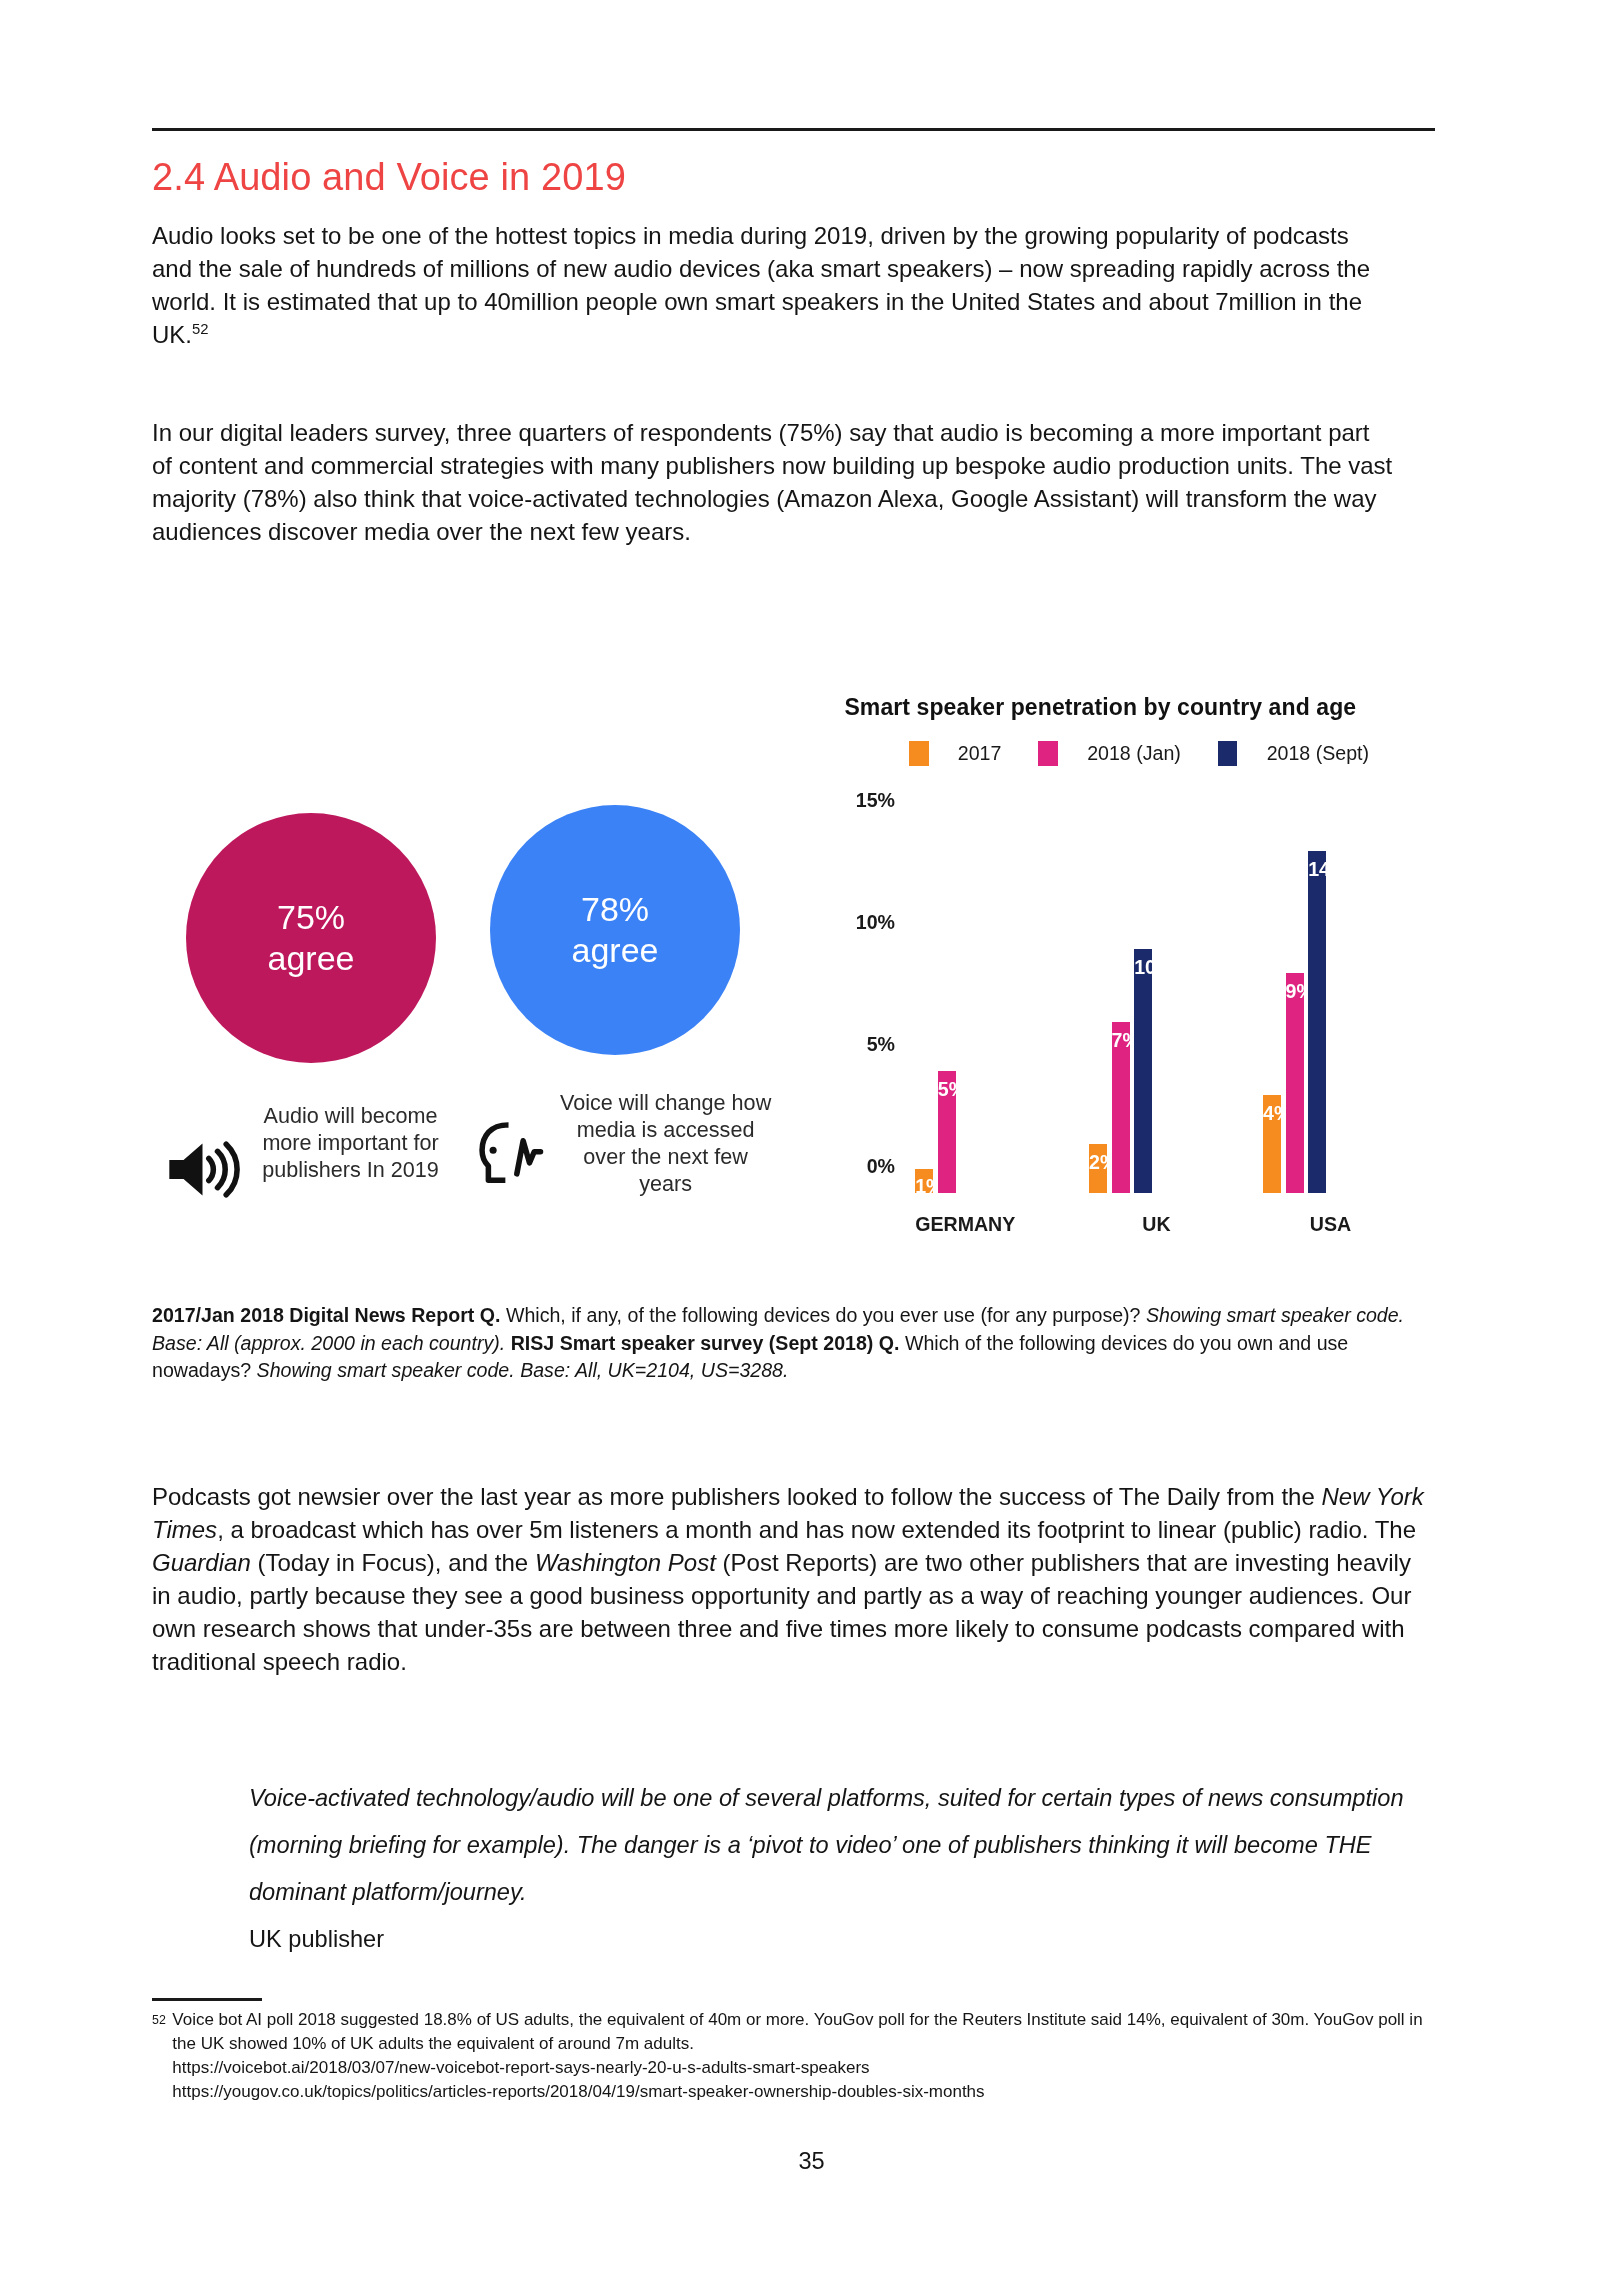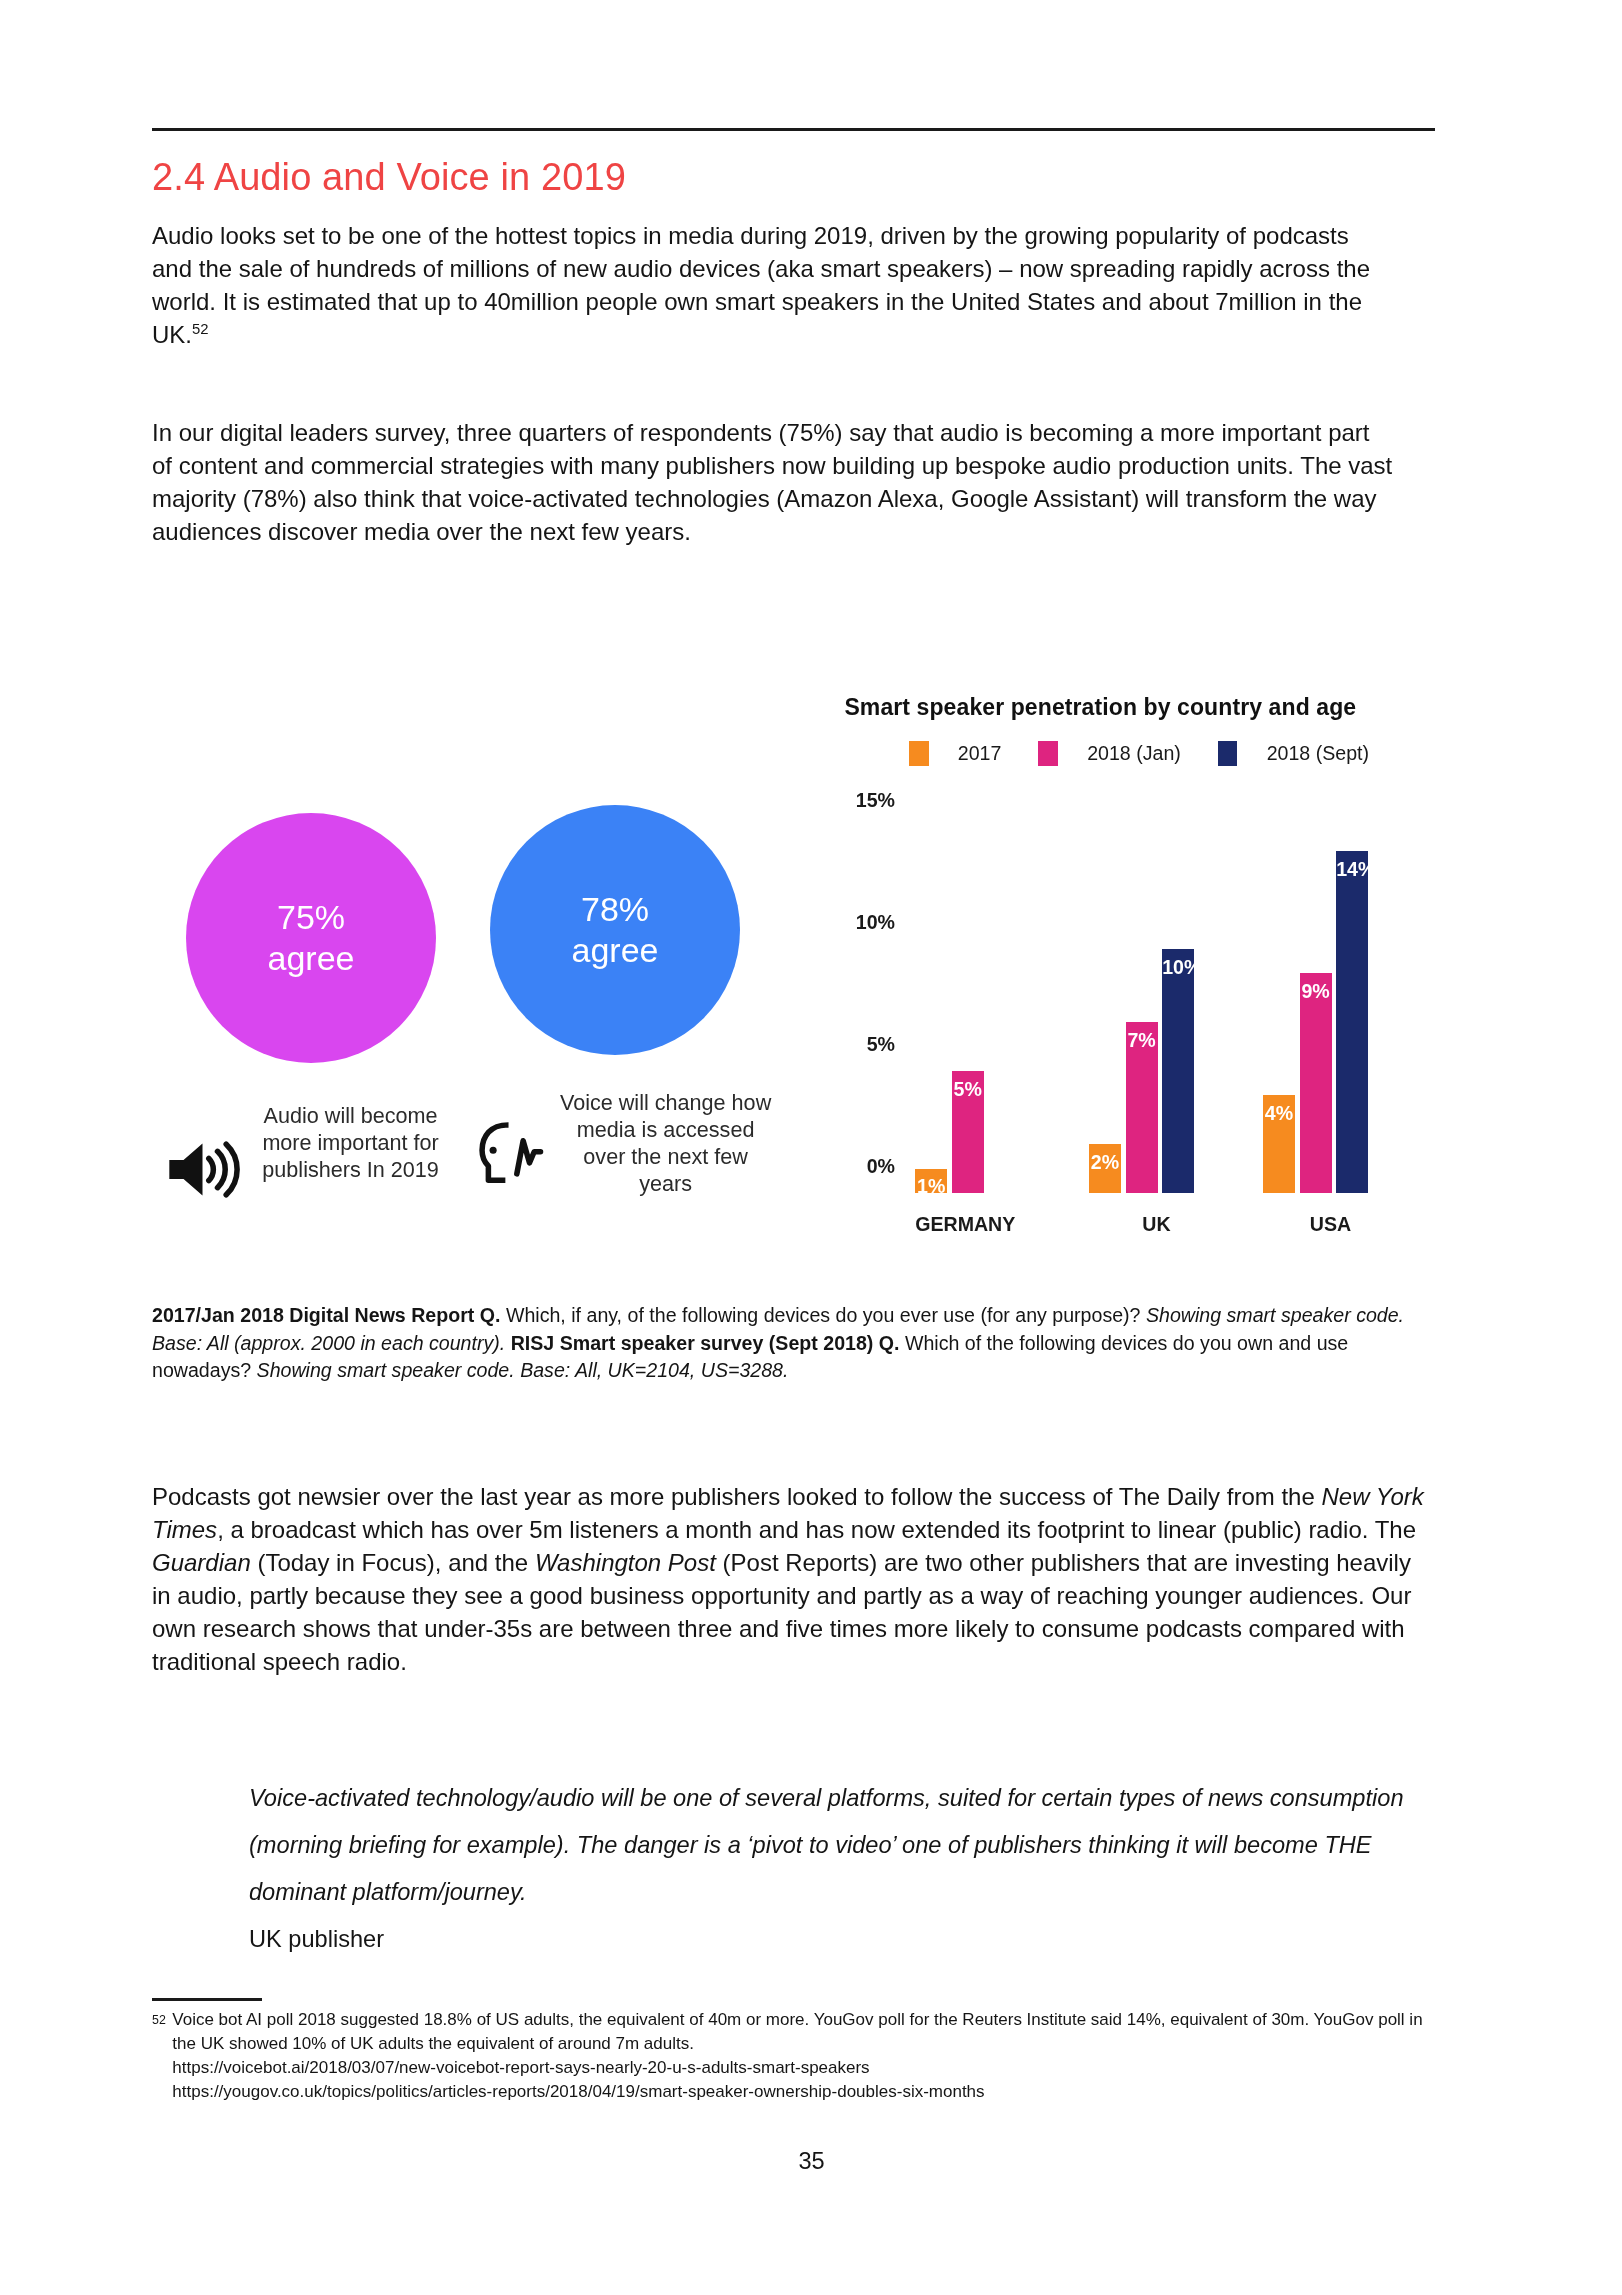--- a/index.html
+++ b/index.html
@@ -84,21 +84,21 @@
     color: #ffffff;
     display: flex;
     flex-direction: column;
     align-items: center;
     justify-content: center;
     font-size: 34px;
     line-height: 41px;
     font-weight: 400;
     text-align: center;
   }
-  .circle-a { left: 34px;  top: 27.5px;  width: 250px; height: 250px; background: #d946ef; }
+  .circle-a { left: 34px;  top: 27.5px;  width: 250px; height: 250px; background: #be185d; }
   .circle-b { left: 338px; top: 19.6px;  width: 250px; height: 250px; background: #3b82f6; }
   .circle span { display: block; }
 
   .caption-block {
     position: absolute;
     display: flex;
     align-items: flex-start;
     gap: 9.2px;
   }
   .cap-a { left: 10.5px;  top: 317px; width: 288px; }
@@ -170,21 +170,21 @@
   .group {
     position: absolute;
     bottom: 0;
     height: 366px;
     display: flex;
     align-items: flex-end;
     gap: 4.6px;
   }
   .bar {
     position: relative;
-    width: 32px;
+    width: 18px;
     text-decoration: underline;
   }
   .bar-label {
     position: absolute;
     top: 6.5px;
     left: 0; right: 0;
     text-align: center;
     color: #ffffff;
     font-size: 19.6px;
     font-weight: bold;

